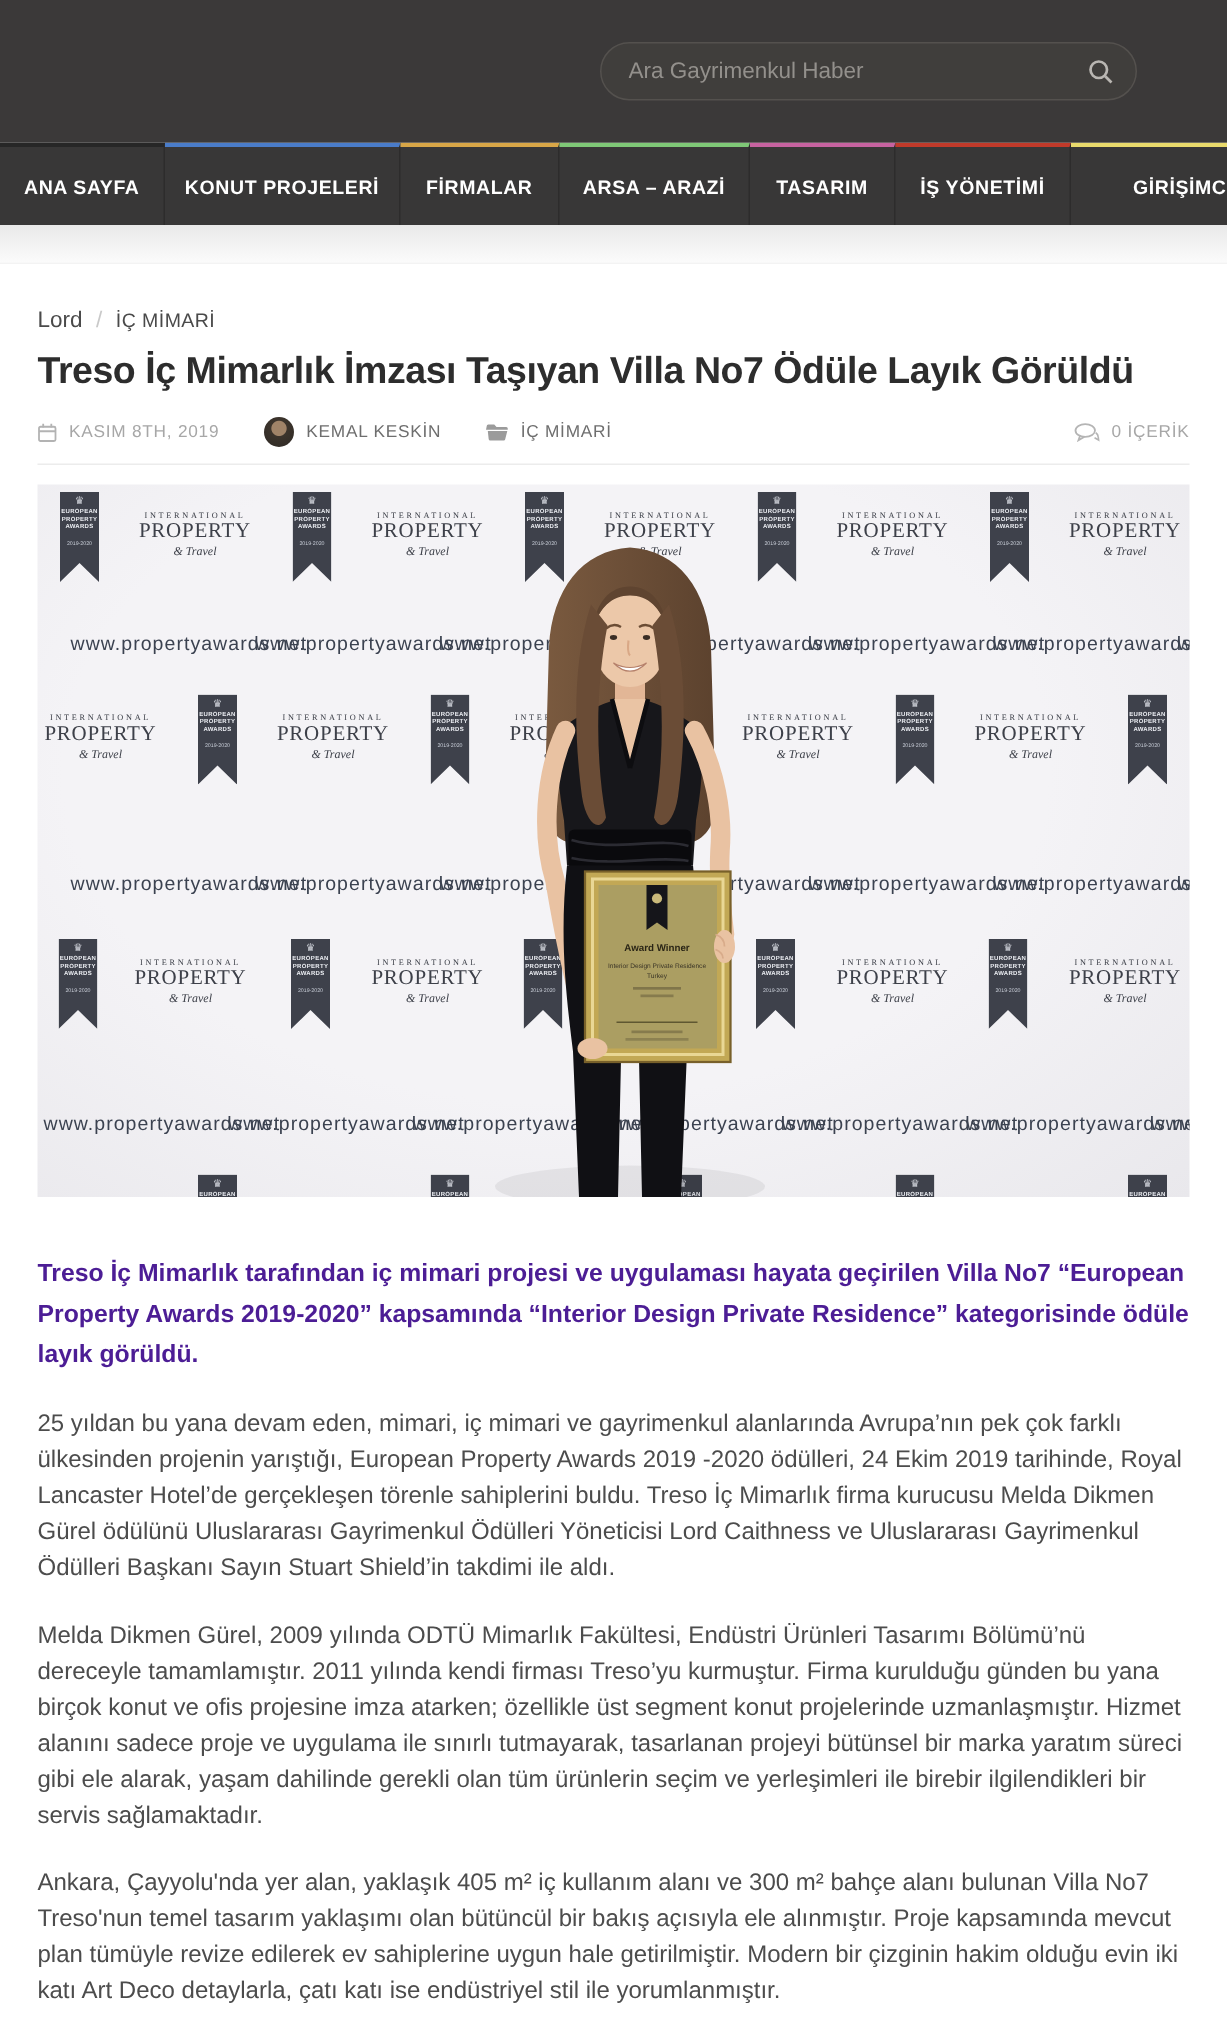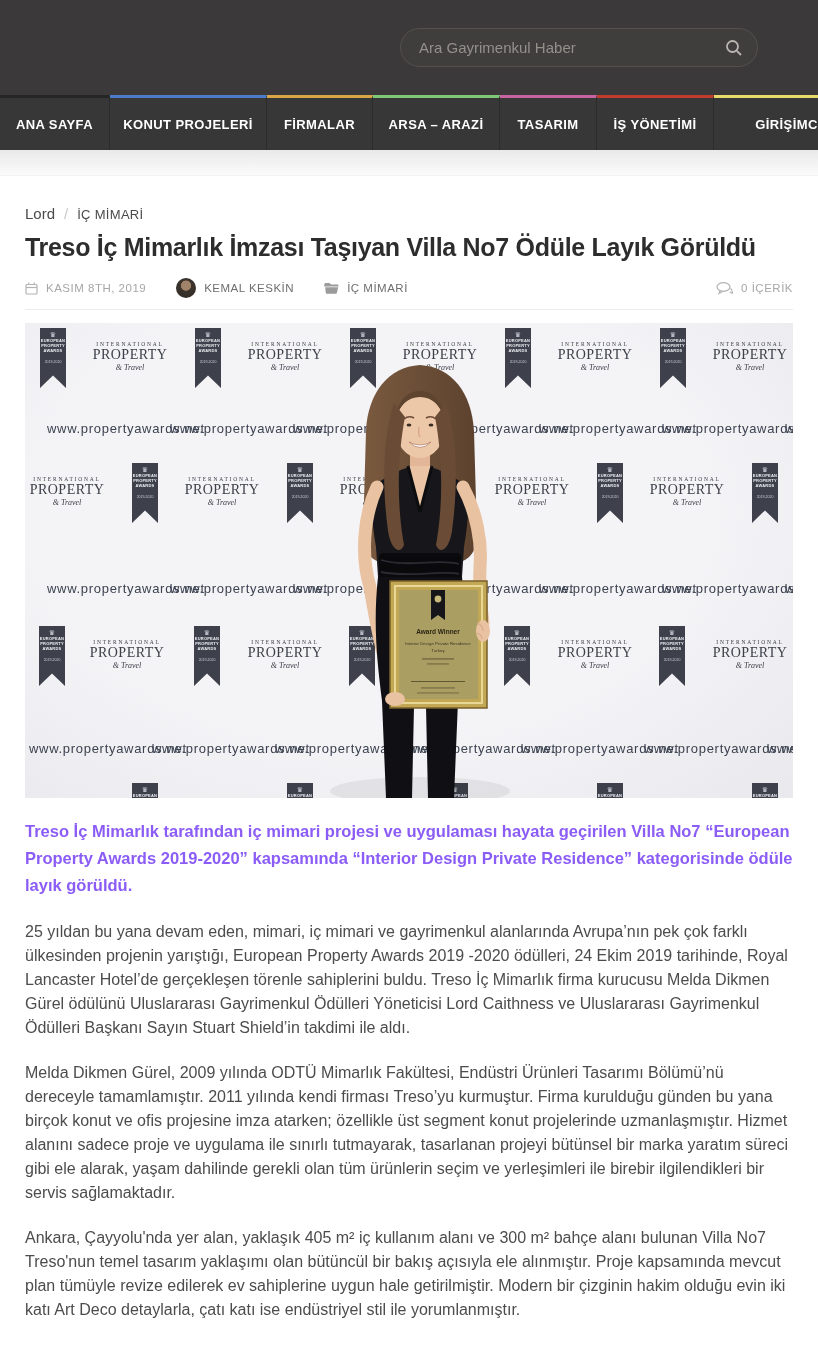--- a/index.html
+++ b/index.html
@@ -55,21 +55,21 @@
   .bk-crest { font-size: 7px; line-height: 7px; color: #d9dce3; }
   .bk-rib-line { font-size: 4px; line-height: 5px; color: #eceef3; letter-spacing: .2px; font-weight: bold; }
   .bk-rib-years { font-size: 3.5px; color: #c7ccd6; margin-top: 7px; }
   .bk-logo { position: absolute; width: 76px; text-align: center; color: #3d4049;
     font-family: "Liberation Serif", serif; }
   .bk-logo-l1 { font-size: 5.5px; letter-spacing: 1.8px; line-height: 6px; }
   .bk-logo-l2 { font-size: 14px; letter-spacing: .5px; line-height: 15px; }
   .bk-logo-l3 { font-size: 8px; font-style: italic; line-height: 9px; margin-top: 1px; }
   .woman-svg { position: absolute; left: 266px; top: 38px; }
   
-  .intro { margin-top: 20px; font-size: 16.5px; font-weight: bold; color: #8b5cf6; line-height: 27px; }
+  .intro { margin-top: 38px; font-size: 16.5px; font-weight: bold; color: #4c1d95; line-height: 27px; }
   .para { margin-top: 21px; font-size: 16px; color: #4c4c4c; line-height: 24px; }
 </style>
 </head>
 <body>
 
 <div class="header">
   <div class="search-box">
     <input type="text" placeholder="Ara Gayrimenkul Haber" style="">
     <svg width="18" height="18" viewBox="0 0 18 18">
       <circle cx="7.5" cy="7.5" r="5.5" stroke="#b9b6b2" stroke-width="1.8" fill="none"></circle>

